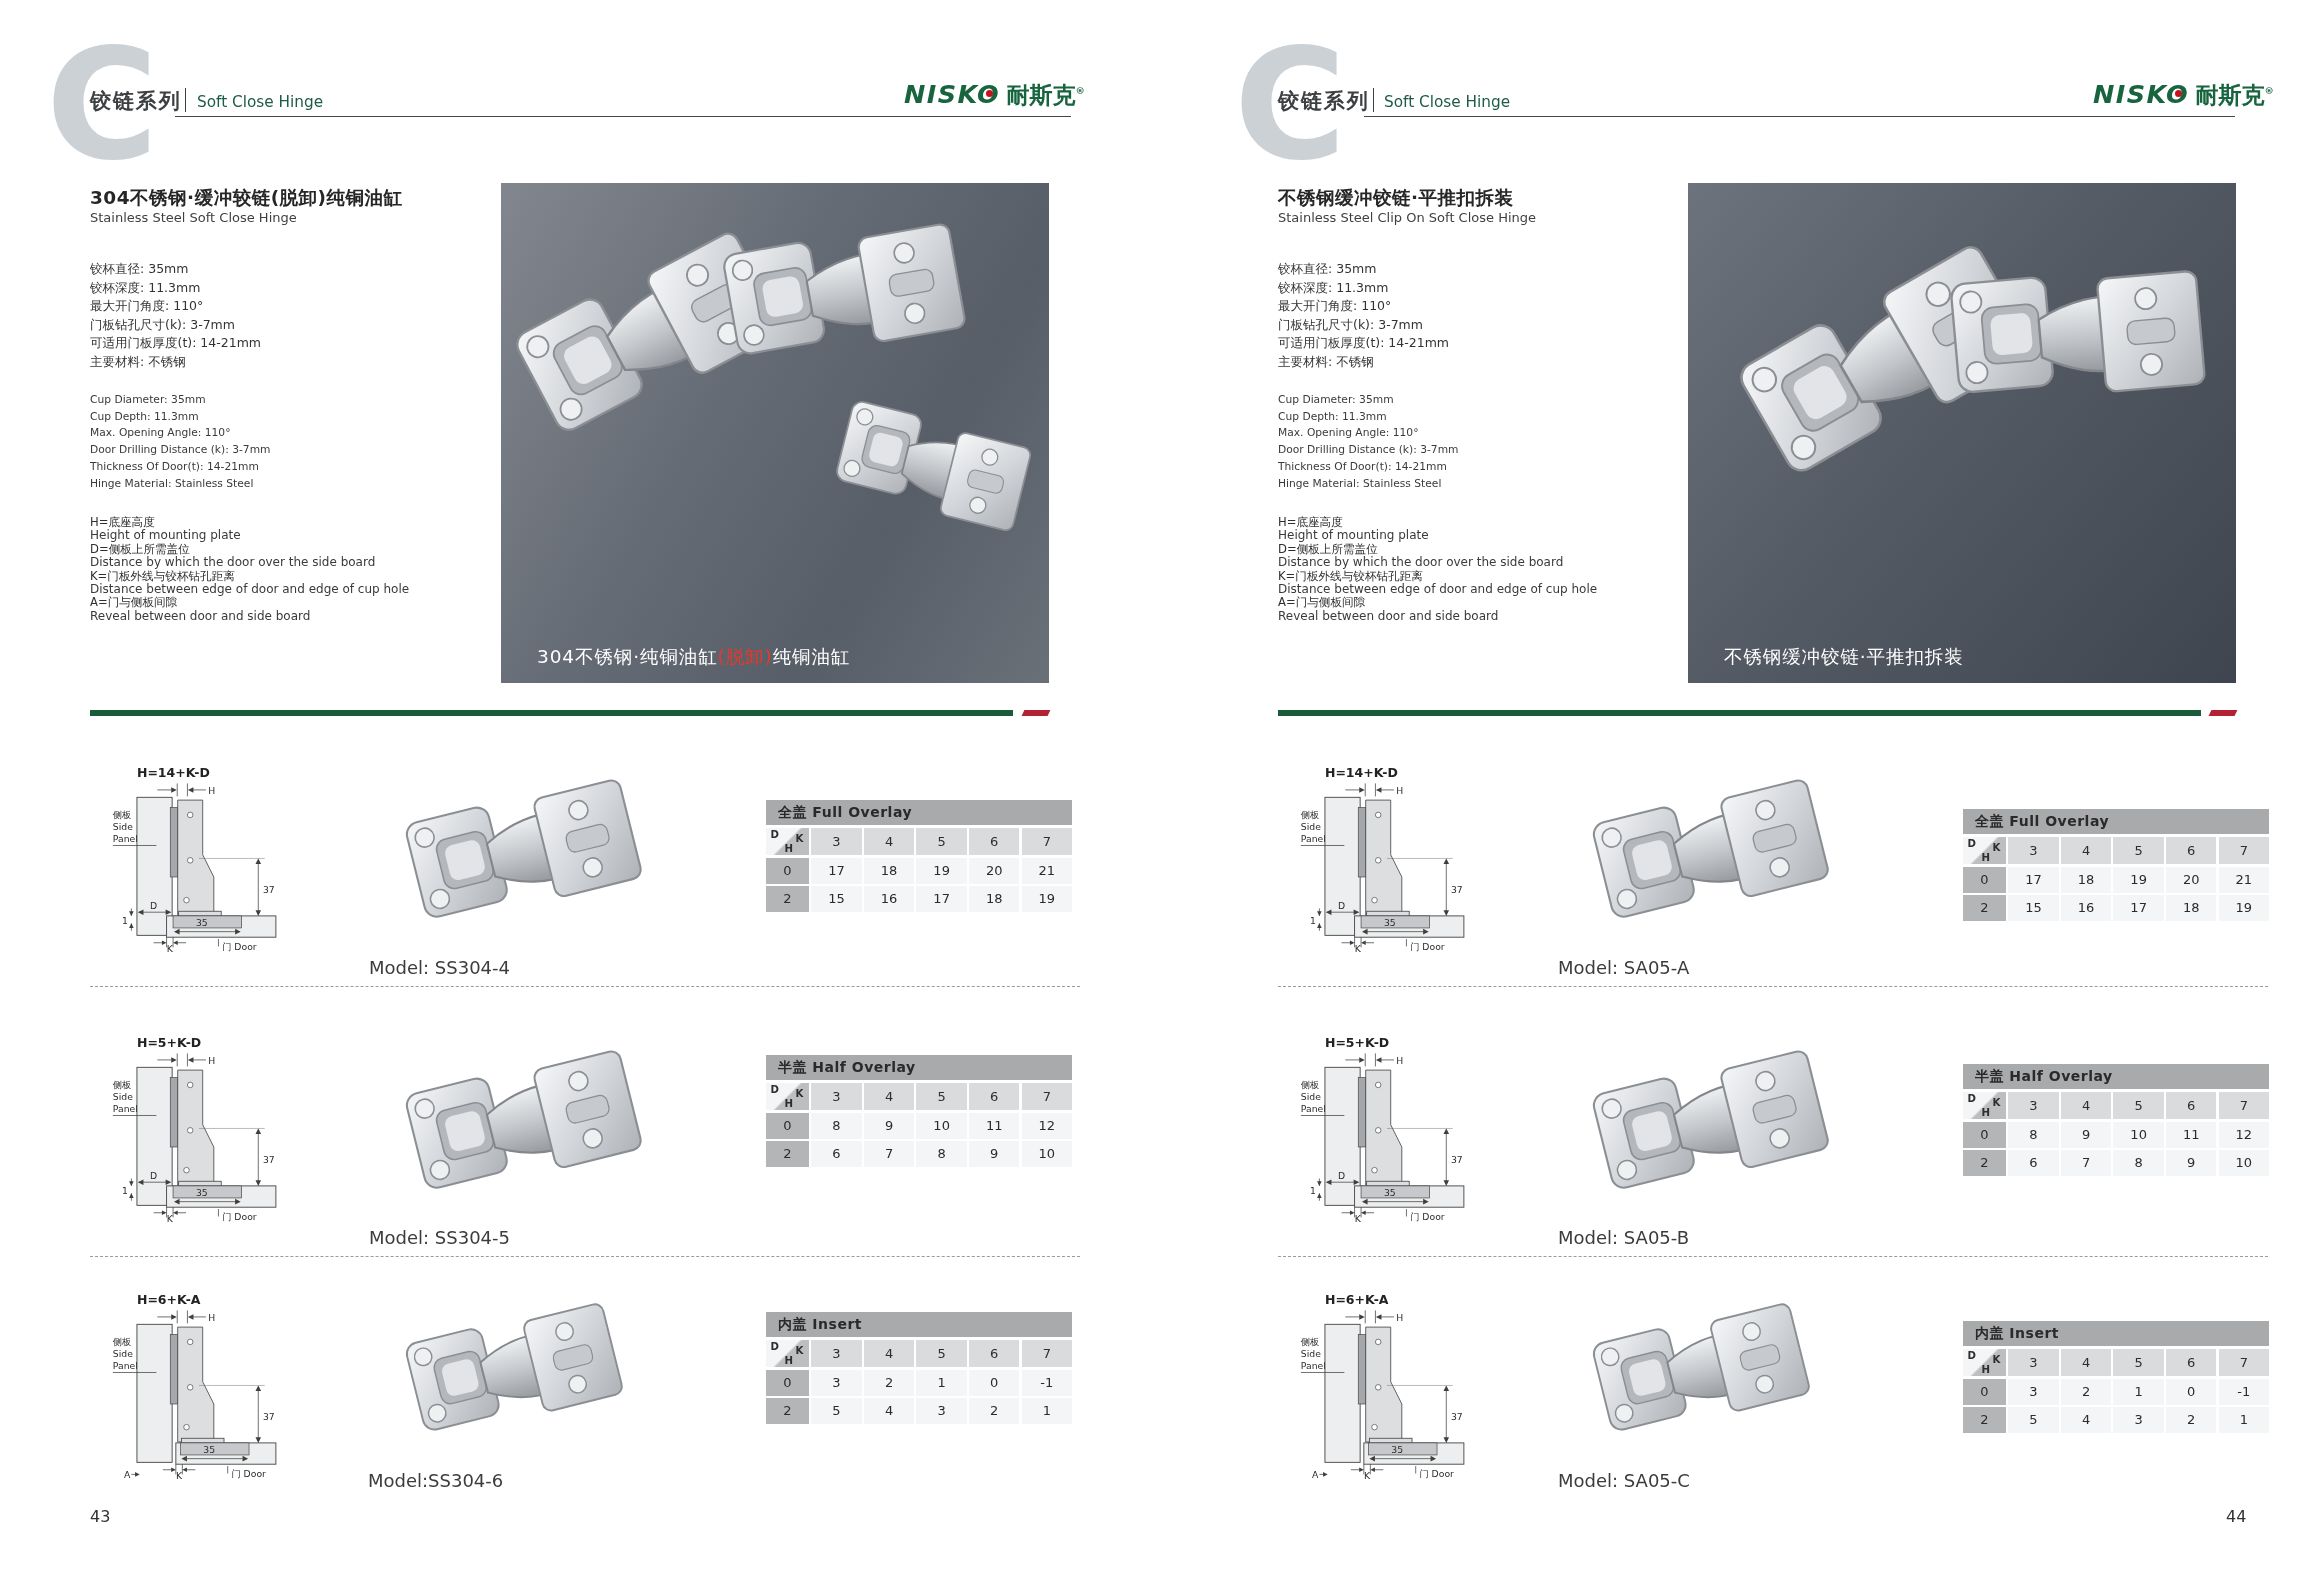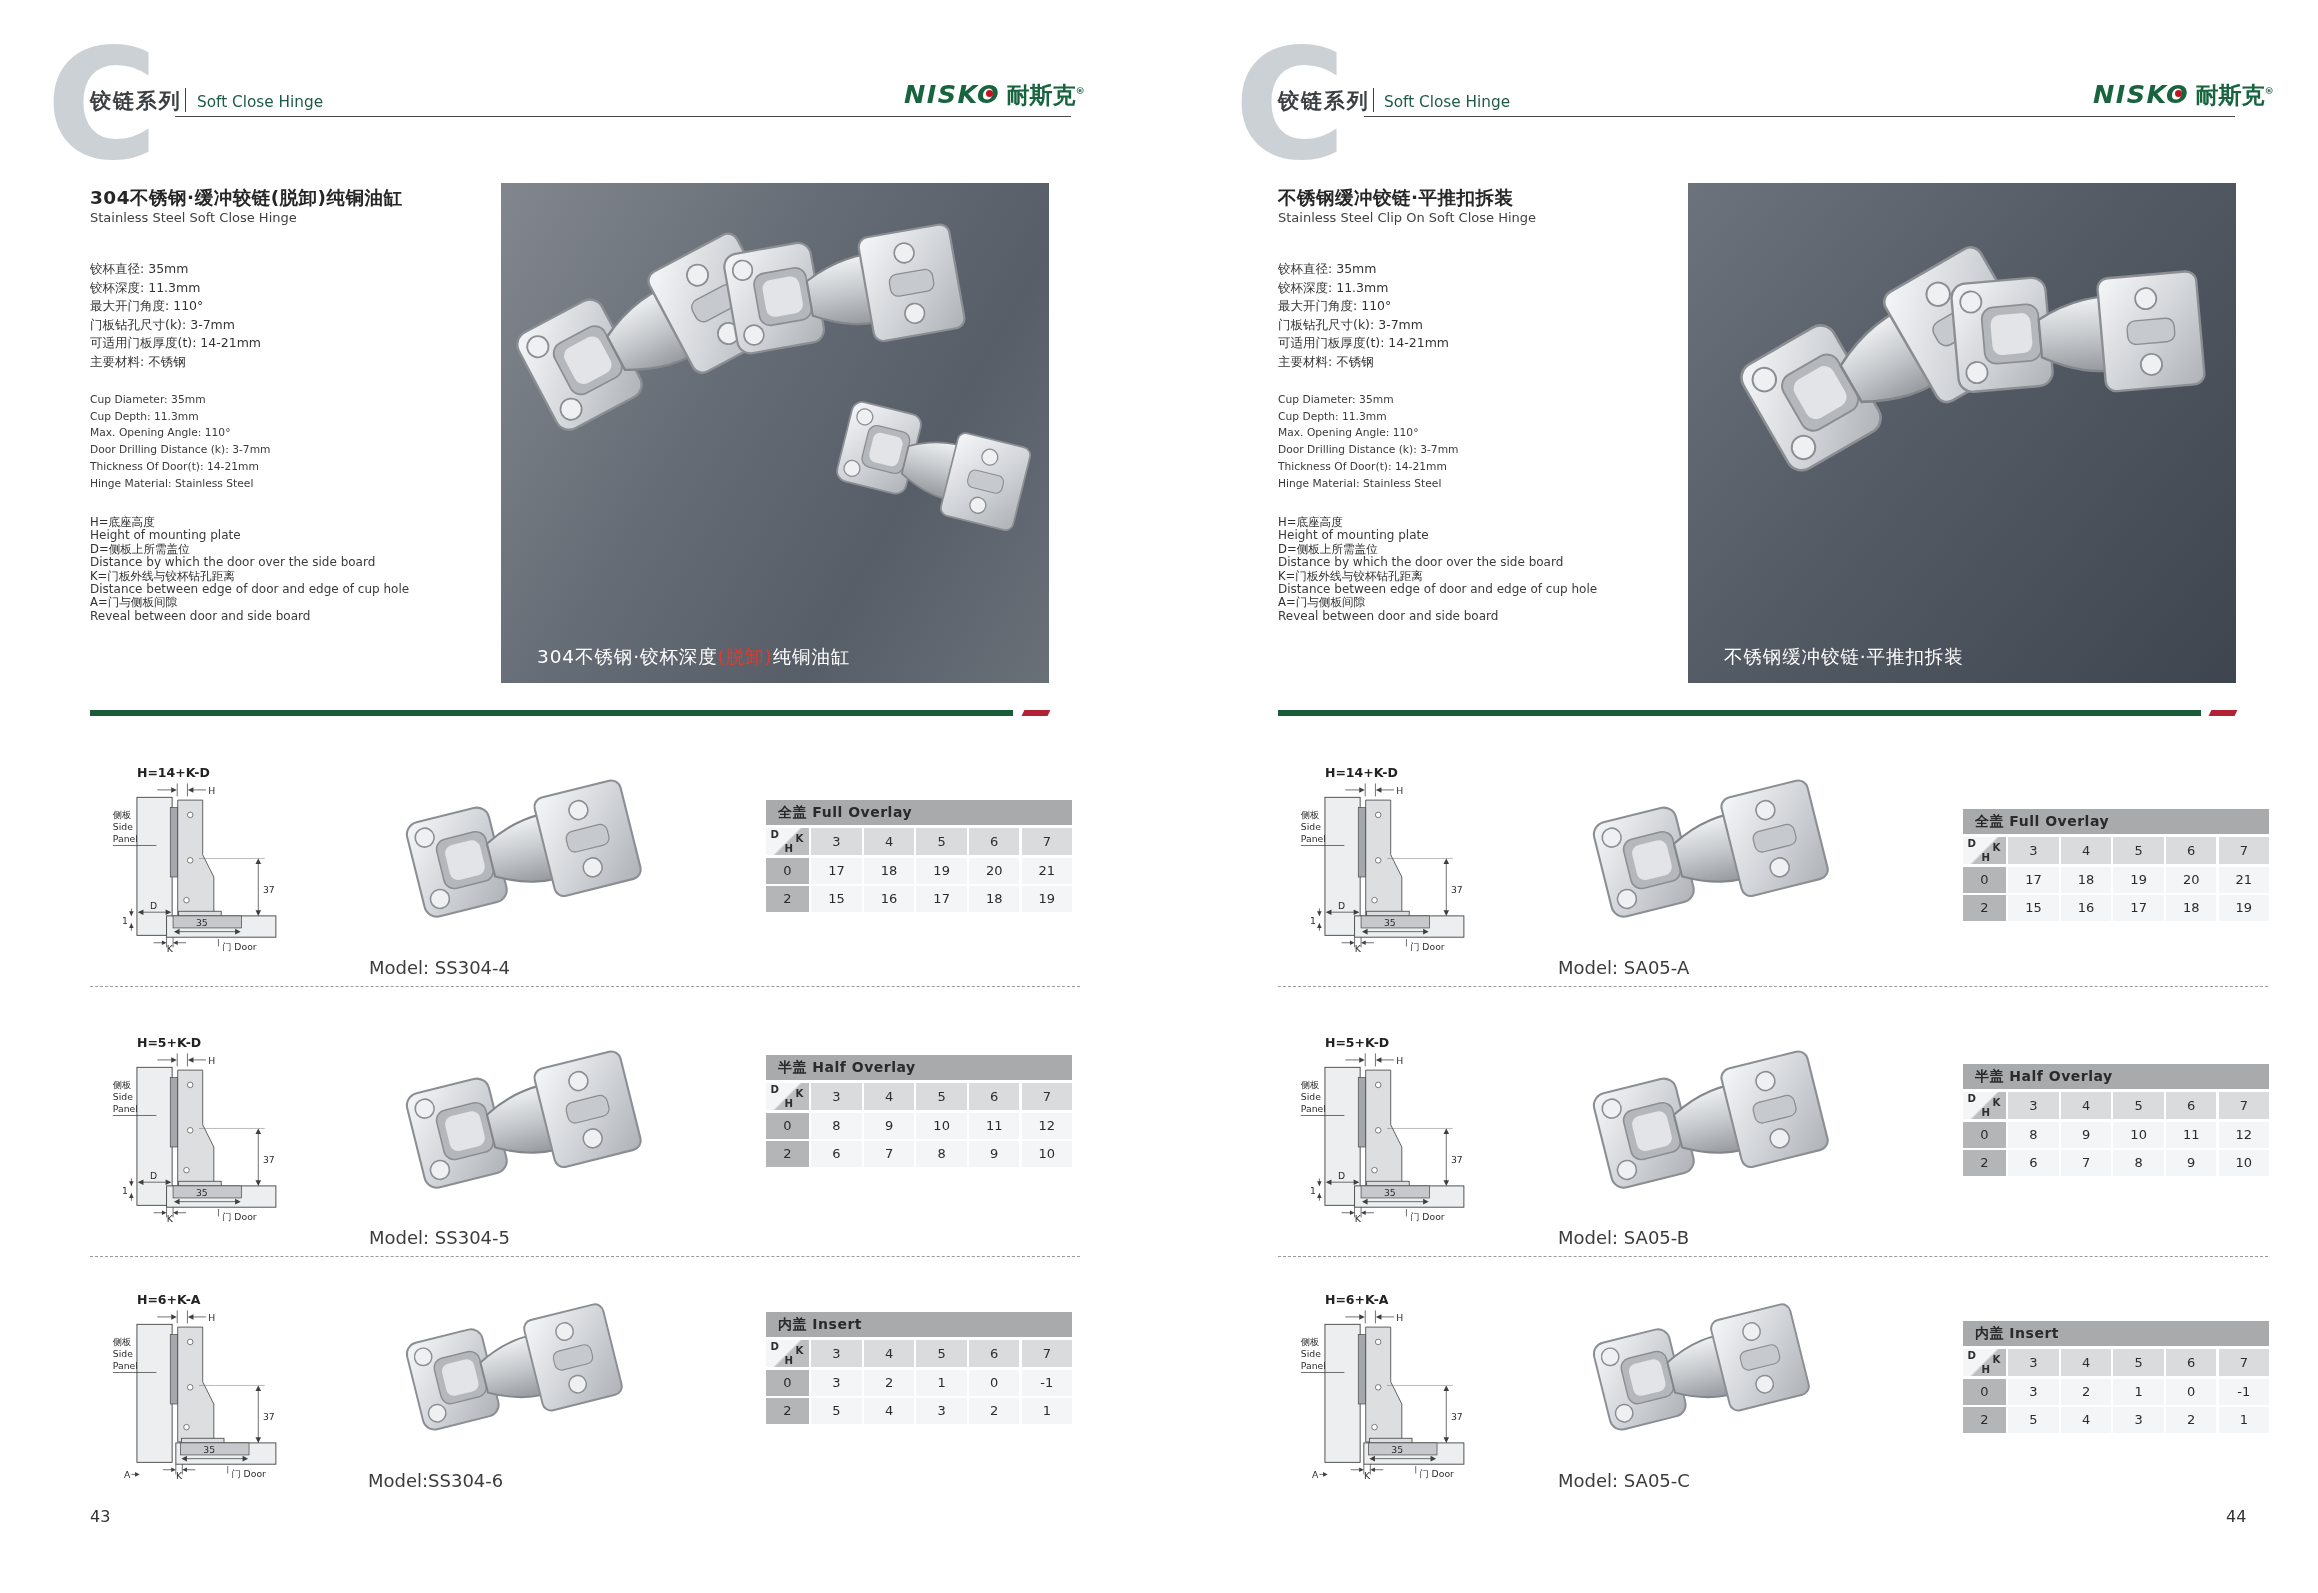--- a/index.html
+++ b/index.html
@@ -149,21 +149,21 @@
     <svg class="abs" style="left:18.5px;top:65px;transform:rotate(-28deg)" width="260" height="177" viewBox="0 0 560 382">
         <use href="#hingeSym"></use>
       </svg>
     <svg class="abs" style="left:223px;top:28px;transform:rotate(-10deg)" width="241" height="165" viewBox="0 0 520 355">
         <use href="#hingeSym"></use>
       </svg>
     <svg class="abs" style="left:334px;top:218px;transform:rotate(14deg)" width="195" height="133" viewBox="0 0 420 286">
         <use href="#hingeSym"></use>
       </svg>
     <div class="caption nowrap">
-      <span>304不锈钢·铰杯深度</span><span class="em">(脱卸)</span><span>纯铜油缸</span>
+      <span>304不锈钢·纯铜油缸</span><span class="em">(脱卸)</span><span>纯铜油缸</span>
     </div>
   </div>
 
   <div class="abs bar-green" style="left:90px;top:710px;width:923px"></div>
   <div class="abs bar-red" style="left:1023px;top:710px;width:26.4px"></div>
 
   <svg class="abs" style="left:111px;top:763px" width="176" height="190" viewBox="0 0 380 410">
     <text x="56" y="30" class="dfm">H=14+K-D</text>
     <line class="ln" x1="100" y1="58" x2="130" y2="58"></line>
       <polygon class="ar" points="142,58 130,52 130,64"></polygon>

